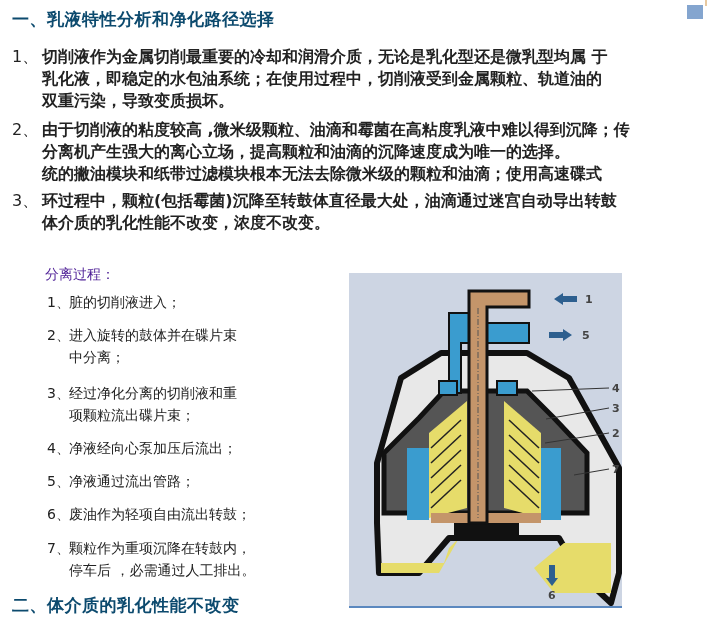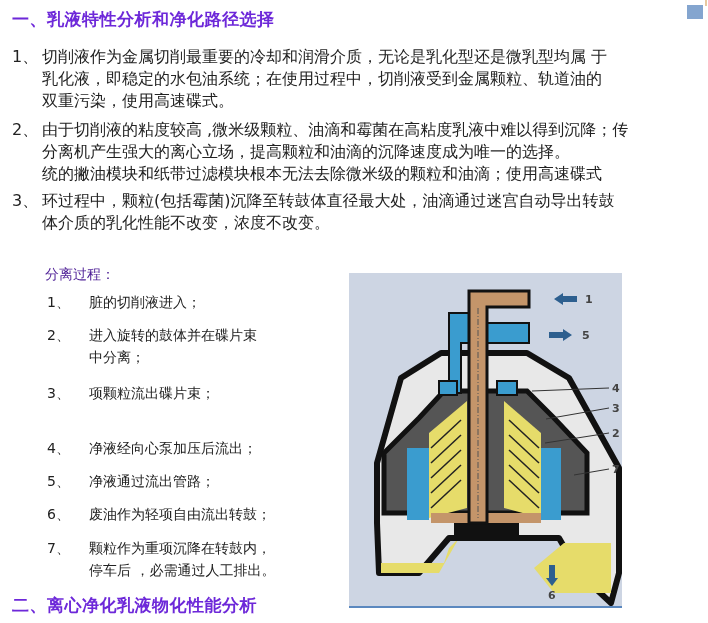--- a/index.html
+++ b/index.html
@@ -1,44 +1,44 @@
 <!DOCTYPE html>
 <html><head>
   <meta charset="utf-8">
   <style>
     html, body { margin:0; padding:0; background:#ffffff; }
     body { width:708px; height:623px; position:relative; overflow:hidden;
       font-family:"DejaVu Sans","Liberation Sans",sans-serif; color:#1a1a1a; }
-    .h1 { position:absolute; left:12px; font-size:17px; font-weight:bold; letter-spacing:0.5px; color:#6d28d9; white-space:nowrap; }
+    .h1 { position:absolute; left:12px; font-size:17px; font-weight:bold; letter-spacing:0.5px; color:#0c4a6e; white-space:nowrap; }
     .para { position:absolute; left:12px; width:690px; font-size:16px; line-height:22px; color:#222; }
     .para .num { position:absolute; left:0; top:0; }
-    .para .txt { margin-left:30px; display:block; }
+    .para .txt { margin-left:30px; display:block;font-weight:bold; }
     .sub-title { position:absolute; left:45px; top:266px; font-size:14px; color:#4c1d95; }
     .step { position:absolute; left:47px; font-size:14px; line-height:22px; color:#222; width:290px; }
     .step .n { position:absolute; left:0; top:0; }
-    .step .t { display:block; margin-left:42px; }
+    .step .t { display:block; margin-left:22px; }
     .diagram { position:absolute; left:349px; top:273px; width:273px; height:333px; background:#cdd5e3;
       border-bottom:2px solid #5b88bf; }
     .diagram svg { position:absolute; left:0; top:0; }
     .corner-box { position:absolute; left:687px; top:5px; width:16px; height:14px; background:#84a5cf; }
     .corner-tick { position:absolute; left:705px; top:0; width:2px; height:6px; background:#e8c9a0; }
   </style>
 </head>
 <body>
 
 <div class="corner-box"></div>
 <div class="corner-tick"></div>
 
 <div class="h1" style="top:8px;">一、乳液特性分析和净化路径选择</div>
 
 <div class="para" style="top:46px;">
   <span class="num">1、</span>
   <span class="txt">切削液作为金属切削最重要的冷却和润滑介质，无论是乳化型还是微乳型均属 于</span>
   <span class="txt">乳化液，即稳定的水包油系统；在使用过程中，切削液受到金属颗粒、轨道油的</span>
-  <span class="txt">双重污染，使用高速碟式。</span>
+  <span class="txt">双重污染，导致变质损坏。</span>
 </div>
 
 <div class="para" style="top:119px;">
   <span class="num">2、</span>
   <span class="txt">由于切削液的粘度较高 ,微米级颗粒、油滴和霉菌在高粘度乳液中难以得到沉降；传</span>
   <span class="txt">分离机产生强大的离心立场，提高颗粒和油滴的沉降速度成为唯一的选择。</span>
   <span class="txt">统的撇油模块和纸带过滤模块根本无法去除微米级的颗粒和油滴；使用高速碟式</span>
 </div>
 
 <div class="para" style="top:190px;">
@@ -53,41 +53,42 @@
   <span class="n">1、</span>
   <span class="t">脏的切削液进入；</span>
 </div>
 <div class="step" style="top:324px;">
   <span class="n">2、</span>
   <span class="t">进入旋转的鼓体并在碟片束</span>
   <span class="t">中分离；</span>
 </div>
 <div class="step" style="top:382px;">
   <span class="n">3、</span>
+  <span class="t">经过净化分离的切削液和重</span>
   <span class="t">项颗粒流出碟片束；</span>
 </div>
 <div class="step" style="top:437px;">
   <span class="n">4、</span>
   <span class="t">净液经向心泵加压后流出；</span>
 </div>
 <div class="step" style="top:470px;">
   <span class="n">5、</span>
   <span class="t">净液通过流出管路；</span>
 </div>
 <div class="step" style="top:503px;">
   <span class="n">6、</span>
   <span class="t">废油作为轻项自由流出转鼓；</span>
 </div>
 <div class="step" style="top:537px;">
   <span class="n">7、</span>
   <span class="t">颗粒作为重项沉降在转鼓内，</span>
   <span class="t">停车后  ，必需通过人工排出。</span>
 </div>
 
-<div class="h1" style="top:594px;">二、离心净化乳液物化性能分析</div>
+<div class="h1" style="top:594px;">二、体介质的乳化性能不改变</div>
 
 <div class="diagram">
   <svg width="273" height="333" viewBox="0 0 273 333">
 
     <path d="M52 105 L92 80 L178 80 L220 105 L270 195 L270 270 L270 300 L262 330 L230 300 L210 265 L150 265 L150 240 L118 240 L118 265 L100 265 L70 300 L30 300 L28 250 L28 190 Z" fill="#e8e8e8" stroke="#111" stroke-width="6" stroke-linejoin="round"></path>
 
     <path d="M32 290 L95 290 L100 275 L110 265 L90 300 L32 300 Z" fill="#e6dc6a"></path>
     <path d="M185 295 L215 270 L262 270 L262 320 L205 320 Z" fill="#e6dc6a"></path>
 
     <path d="M70 145 L95 118 L178 118 L205 145 L238 180 L238 240 L35 240 L35 180 Z" fill="#555" stroke="#111" stroke-width="5"></path>

